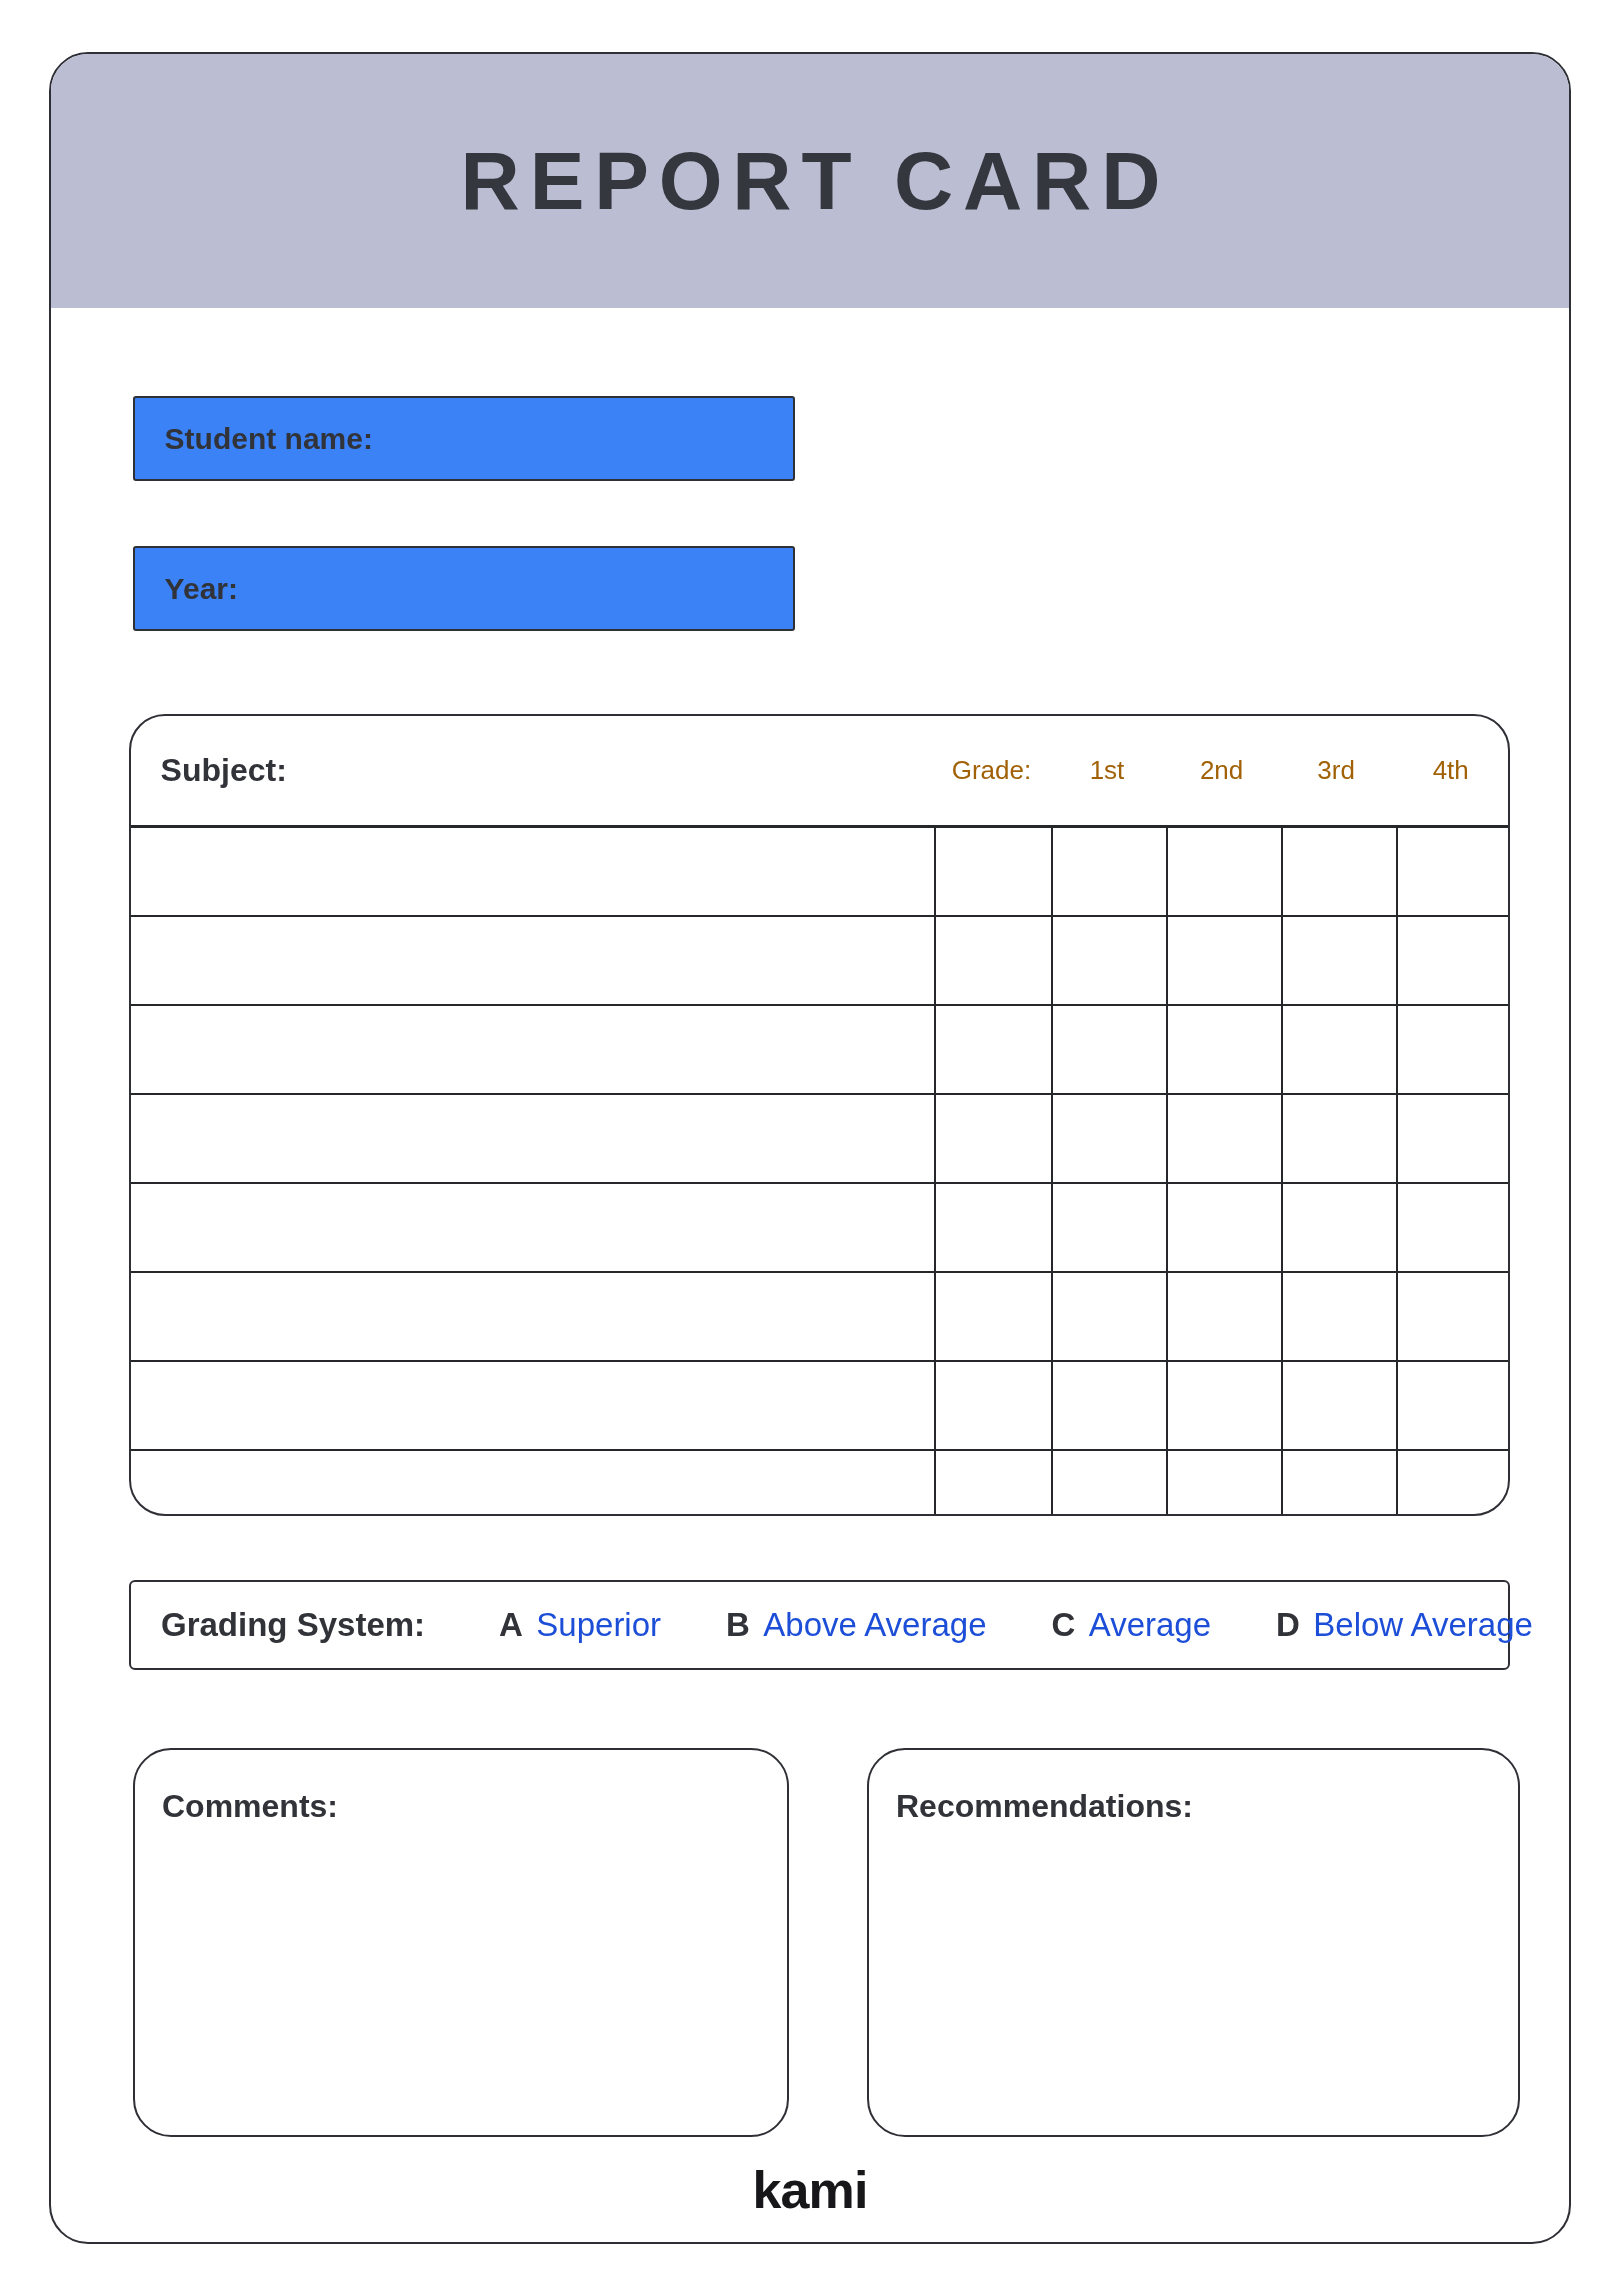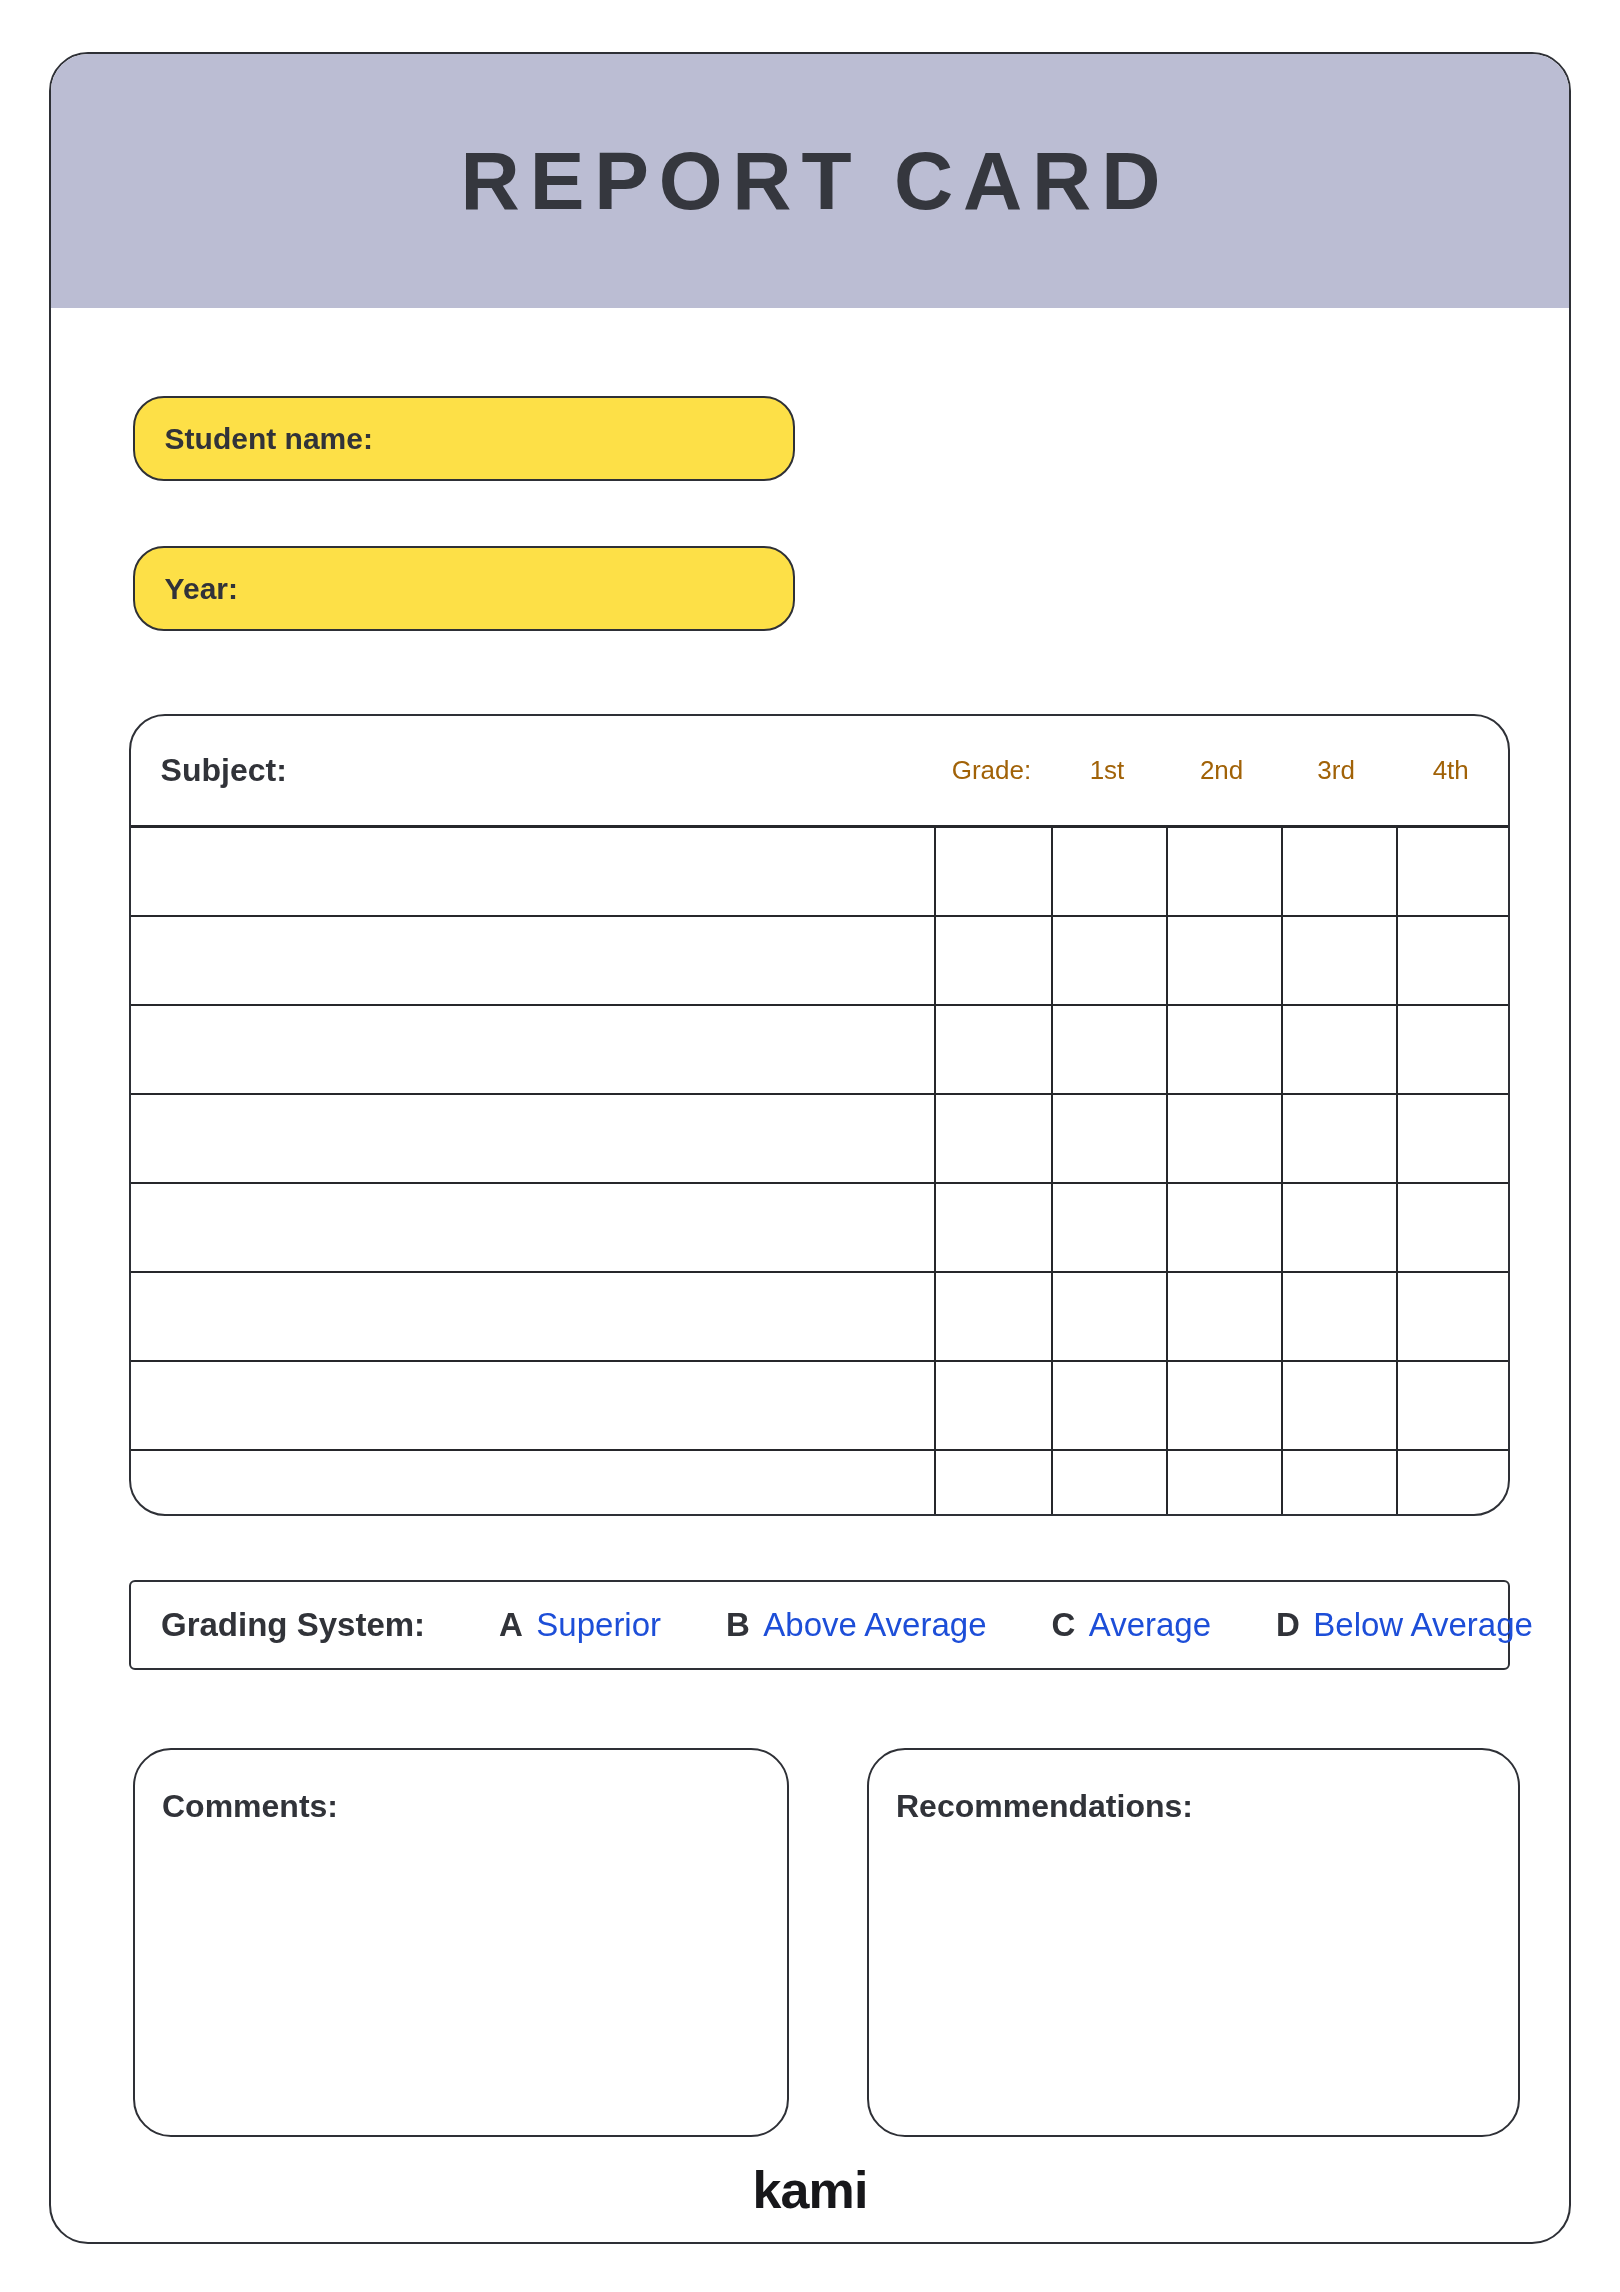--- a/index.html
+++ b/index.html
@@ -22,22 +22,22 @@
   .band{
     position:absolute;left:0;top:0;width:100%;height:254px;
     background:var(--band-bg);display:flex;align-items:center;justify-content:center;
   }
   .band h1{
     font-size:82px;font-weight:bold;letter-spacing:0.12em;color:#35373e;
     white-space:nowrap;transform:translateX(5.4px);
   }
   
   .field{
-    position:absolute;height:85px;background:#fde047;
-    border:2.7px solid var(--border);border-radius:31px;
+    position:absolute;height:85px;background:#3b82f6;
+    border:2.7px solid var(--border);border-radius:3px;
     display:flex;align-items:center;padding-left:29.6px;
   }
   .field-label{font-size:30px;font-weight:bold;color:var(--ink);}
   .f-student{left:82px;top:342px;width:662px;}
   .f-teacher{left:782px;top:342px;width:669px;}
   .f-year{left:82px;top:492px;width:662px;}
   .f-date{left:782px;top:492px;width:669px;}
   
   .stable{
     position:absolute;left:78px;top:660px;width:1381px;height:802px;

